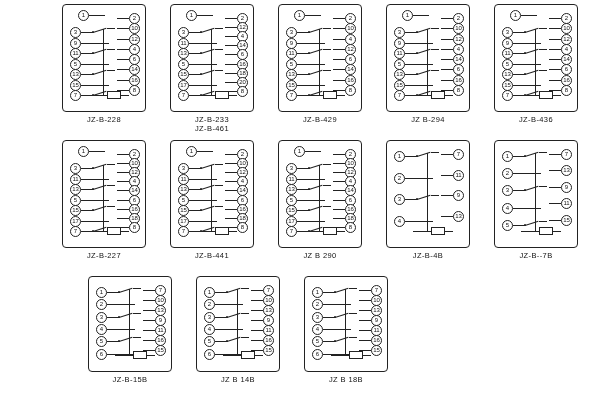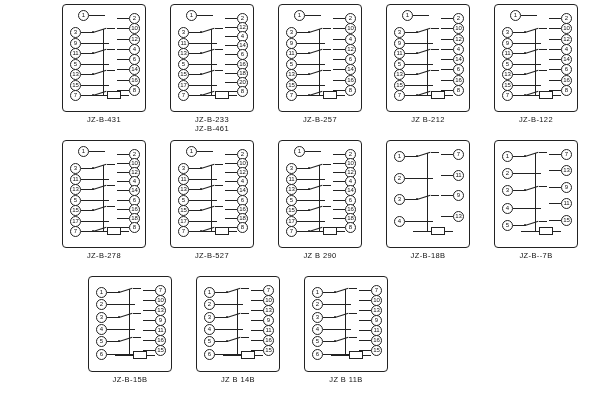--- a/index.html
+++ b/index.html
@@ -136,21 +136,21 @@
           <div class="wire h" style="left: 54px; top: 64.25px; width: 12px;"></div>
           <div class="term" style="left: 66px; top: 69.5px;">16</div>
           <div class="wire h" style="left: 54px; top: 74.5px; width: 12px;"></div>
           <div class="term" style="left: 66px; top: 79.75px;">8</div>
           <div class="wire h" style="left: 54px; top: 84.75px; width: 12px;"></div>
           <div class="wire v" style="left: 40px; top: 24px; height: 66px;"></div>
           <div class="coil" style="left: 44px; top: 86px; width: 14px; height: 8px;"></div>
           <div class="wire h" style="left: 26px; top: 90px; width: 18px;"></div>
           <div class="wire h" style="left: 58px; top: 90px; width: 8px;"></div>
         </div>
-        <div class="caption">JZ-B-431</div>
+        <div class="caption">JZ-B-228</div>
       </div>
       <div class="cell">
         <div class="panel" style="width: 84px; height: 108px;">
           <div class="term" style="left: 15px; top: 5px;">1</div>
           <div class="wire h" style="left: 26px; top: 10px; width: 16px;"></div>
           <div class="term" style="left: 7px; top: 22px;">3</div>
           <div class="wire h" style="left: 18px; top: 27px; width: 12px;"></div>
           <div class="sw" style="left: 30px; top: 27px; width: 14px; transform: rotate(-18deg);"></div>
           <div class="dot" style="left: 29px; top: 26px;"></div>
           <div class="wire h" style="left: 44px; top: 23px; width: 8px;"></div>
@@ -251,21 +251,21 @@
           <div class="wire h" style="left: 54px; top: 64.25px; width: 12px;"></div>
           <div class="term" style="left: 66px; top: 69.5px;">16</div>
           <div class="wire h" style="left: 54px; top: 74.5px; width: 12px;"></div>
           <div class="term" style="left: 66px; top: 79.75px;">8</div>
           <div class="wire h" style="left: 54px; top: 84.75px; width: 12px;"></div>
           <div class="wire v" style="left: 40px; top: 24px; height: 66px;"></div>
           <div class="coil" style="left: 44px; top: 86px; width: 14px; height: 8px;"></div>
           <div class="wire h" style="left: 26px; top: 90px; width: 18px;"></div>
           <div class="wire h" style="left: 58px; top: 90px; width: 8px;"></div>
         </div>
-        <div class="caption">JZ-B-257</div>
+        <div class="caption">JZ-B-429</div>
       </div>
       <div class="cell">
         <div class="panel" style="width: 84px; height: 108px;">
           <div class="term" style="left: 15px; top: 5px;">1</div>
           <div class="wire h" style="left: 26px; top: 10px; width: 16px;"></div>
           <div class="term" style="left: 7px; top: 22px;">3</div>
           <div class="wire h" style="left: 18px; top: 27px; width: 12px;"></div>
           <div class="sw" style="left: 30px; top: 27px; width: 14px; transform: rotate(-18deg);"></div>
           <div class="dot" style="left: 29px; top: 26px;"></div>
           <div class="wire h" style="left: 44px; top: 23px; width: 8px;"></div>
@@ -307,21 +307,21 @@
           <div class="wire h" style="left: 54px; top: 64.25px; width: 12px;"></div>
           <div class="term" style="left: 66px; top: 69.5px;">16</div>
           <div class="wire h" style="left: 54px; top: 74.5px; width: 12px;"></div>
           <div class="term" style="left: 66px; top: 79.75px;">8</div>
           <div class="wire h" style="left: 54px; top: 84.75px; width: 12px;"></div>
           <div class="wire v" style="left: 40px; top: 24px; height: 66px;"></div>
           <div class="coil" style="left: 44px; top: 86px; width: 14px; height: 8px;"></div>
           <div class="wire h" style="left: 26px; top: 90px; width: 18px;"></div>
           <div class="wire h" style="left: 58px; top: 90px; width: 8px;"></div>
         </div>
-        <div class="caption">JZ B-212</div>
+        <div class="caption">JZ B-294</div>
       </div>
       <div class="cell">
         <div class="panel" style="width: 84px; height: 108px;">
           <div class="term" style="left: 15px; top: 5px;">1</div>
           <div class="wire h" style="left: 26px; top: 10px; width: 16px;"></div>
           <div class="term" style="left: 7px; top: 22px;">3</div>
           <div class="wire h" style="left: 18px; top: 27px; width: 12px;"></div>
           <div class="sw" style="left: 30px; top: 27px; width: 14px; transform: rotate(-18deg);"></div>
           <div class="dot" style="left: 29px; top: 26px;"></div>
           <div class="wire h" style="left: 44px; top: 23px; width: 8px;"></div>
@@ -363,21 +363,21 @@
           <div class="wire h" style="left: 54px; top: 64.25px; width: 12px;"></div>
           <div class="term" style="left: 66px; top: 69.5px;">16</div>
           <div class="wire h" style="left: 54px; top: 74.5px; width: 12px;"></div>
           <div class="term" style="left: 66px; top: 79.75px;">8</div>
           <div class="wire h" style="left: 54px; top: 84.75px; width: 12px;"></div>
           <div class="wire v" style="left: 40px; top: 24px; height: 66px;"></div>
           <div class="coil" style="left: 44px; top: 86px; width: 14px; height: 8px;"></div>
           <div class="wire h" style="left: 26px; top: 90px; width: 18px;"></div>
           <div class="wire h" style="left: 58px; top: 90px; width: 8px;"></div>
         </div>
-        <div class="caption">JZ-B-122</div>
+        <div class="caption">JZ-B-436</div>
       </div>
     </div>
     <div class="row" style="top: 140px; left: 62px; gap: 24px;">
       <div class="cell">
         <div class="panel" style="width: 84px; height: 108px;">
           <div class="term" style="left: 15px; top: 5px;">1</div>
           <div class="wire h" style="left: 26px; top: 10px; width: 16px;"></div>
           <div class="term" style="left: 7px; top: 22px;">3</div>
           <div class="wire h" style="left: 18px; top: 27px; width: 12px;"></div>
           <div class="sw" style="left: 30px; top: 27px; width: 14px; transform: rotate(-18deg);"></div>
@@ -423,21 +423,21 @@
           <div class="wire h" style="left: 54px; top: 67.6667px; width: 12px;"></div>
           <div class="term" style="left: 66px; top: 71.7778px;">18</div>
           <div class="wire h" style="left: 54px; top: 76.7778px; width: 12px;"></div>
           <div class="term" style="left: 66px; top: 80.8889px;">8</div>
           <div class="wire h" style="left: 54px; top: 85.8889px; width: 12px;"></div>
           <div class="wire v" style="left: 40px; top: 24px; height: 66px;"></div>
           <div class="coil" style="left: 44px; top: 86px; width: 14px; height: 8px;"></div>
           <div class="wire h" style="left: 26px; top: 90px; width: 18px;"></div>
           <div class="wire h" style="left: 58px; top: 90px; width: 8px;"></div>
         </div>
-        <div class="caption">JZ-B-278</div>
+        <div class="caption">JZ-B-227</div>
       </div>
       <div class="cell">
         <div class="panel" style="width: 84px; height: 108px;">
           <div class="term" style="left: 15px; top: 5px;">1</div>
           <div class="wire h" style="left: 26px; top: 10px; width: 16px;"></div>
           <div class="term" style="left: 7px; top: 22px;">3</div>
           <div class="wire h" style="left: 18px; top: 27px; width: 12px;"></div>
           <div class="sw" style="left: 30px; top: 27px; width: 14px; transform: rotate(-18deg);"></div>
           <div class="dot" style="left: 29px; top: 26px;"></div>
           <div class="wire h" style="left: 44px; top: 23px; width: 8px;"></div>
@@ -481,21 +481,21 @@
           <div class="wire h" style="left: 54px; top: 67.6667px; width: 12px;"></div>
           <div class="term" style="left: 66px; top: 71.7778px;">18</div>
           <div class="wire h" style="left: 54px; top: 76.7778px; width: 12px;"></div>
           <div class="term" style="left: 66px; top: 80.8889px;">8</div>
           <div class="wire h" style="left: 54px; top: 85.8889px; width: 12px;"></div>
           <div class="wire v" style="left: 40px; top: 24px; height: 66px;"></div>
           <div class="coil" style="left: 44px; top: 86px; width: 14px; height: 8px;"></div>
           <div class="wire h" style="left: 26px; top: 90px; width: 18px;"></div>
           <div class="wire h" style="left: 58px; top: 90px; width: 8px;"></div>
         </div>
-        <div class="caption">JZ-B-527</div>
+        <div class="caption">JZ-B-441</div>
       </div>
       <div class="cell">
         <div class="panel" style="width: 84px; height: 108px;">
           <div class="term" style="left: 15px; top: 5px;">1</div>
           <div class="wire h" style="left: 26px; top: 10px; width: 16px;"></div>
           <div class="term" style="left: 7px; top: 22px;">3</div>
           <div class="wire h" style="left: 18px; top: 27px; width: 12px;"></div>
           <div class="sw" style="left: 30px; top: 27px; width: 14px; transform: rotate(-18deg);"></div>
           <div class="dot" style="left: 29px; top: 26px;"></div>
           <div class="wire h" style="left: 44px; top: 23px; width: 8px;"></div>
@@ -572,21 +572,21 @@
           <div class="wire h" style="left: 54px; top: 33.5px; width: 12px;"></div>
           <div class="term" style="left: 66px; top: 49px;">9</div>
           <div class="wire h" style="left: 54px; top: 54px; width: 12px;"></div>
           <div class="term" style="left: 66px; top: 69.5px;">13</div>
           <div class="wire h" style="left: 54px; top: 74.5px; width: 12px;"></div>
           <div class="wire v" style="left: 40px; top: 12px; height: 78px;"></div>
           <div class="coil" style="left: 44px; top: 86px; width: 14px; height: 8px;"></div>
           <div class="wire h" style="left: 26px; top: 90px; width: 18px;"></div>
           <div class="wire h" style="left: 58px; top: 90px; width: 8px;"></div>
         </div>
-        <div class="caption">JZ-B-18B</div>
+        <div class="caption">JZ-B-4B</div>
       </div>
       <div class="cell">
         <div class="panel" style="width: 84px; height: 108px;">
           <div class="term" style="left: 7px; top: 10px;">1</div>
           <div class="wire h" style="left: 18px; top: 15px; width: 12px;"></div>
           <div class="sw" style="left: 30px; top: 15px; width: 14px; transform: rotate(-18deg);"></div>
           <div class="dot" style="left: 29px; top: 14px;"></div>
           <div class="wire h" style="left: 44px; top: 11px; width: 8px;"></div>
           <div class="term" style="left: 7px; top: 27.2px;">2</div>
           <div class="wire h" style="left: 18px; top: 32.2px; width: 12px;"></div>
@@ -755,16 +755,16 @@
           <div class="wire h" style="left: 54px; top: 53px; width: 12px;"></div>
           <div class="term" style="left: 66px; top: 58px;">16</div>
           <div class="wire h" style="left: 54px; top: 63px; width: 12px;"></div>
           <div class="term" style="left: 66px; top: 68px;">15</div>
           <div class="wire h" style="left: 54px; top: 73px; width: 12px;"></div>
           <div class="wire v" style="left: 40px; top: 12px; height: 66px;"></div>
           <div class="coil" style="left: 44px; top: 74px; width: 14px; height: 8px;"></div>
           <div class="wire h" style="left: 26px; top: 78px; width: 18px;"></div>
           <div class="wire h" style="left: 58px; top: 78px; width: 8px;"></div>
         </div>
-        <div class="caption">JZ B 11B</div>
+        <div class="caption">JZ B 18B</div>
       </div>
     </div>
   </div>
 
 </body></html>

